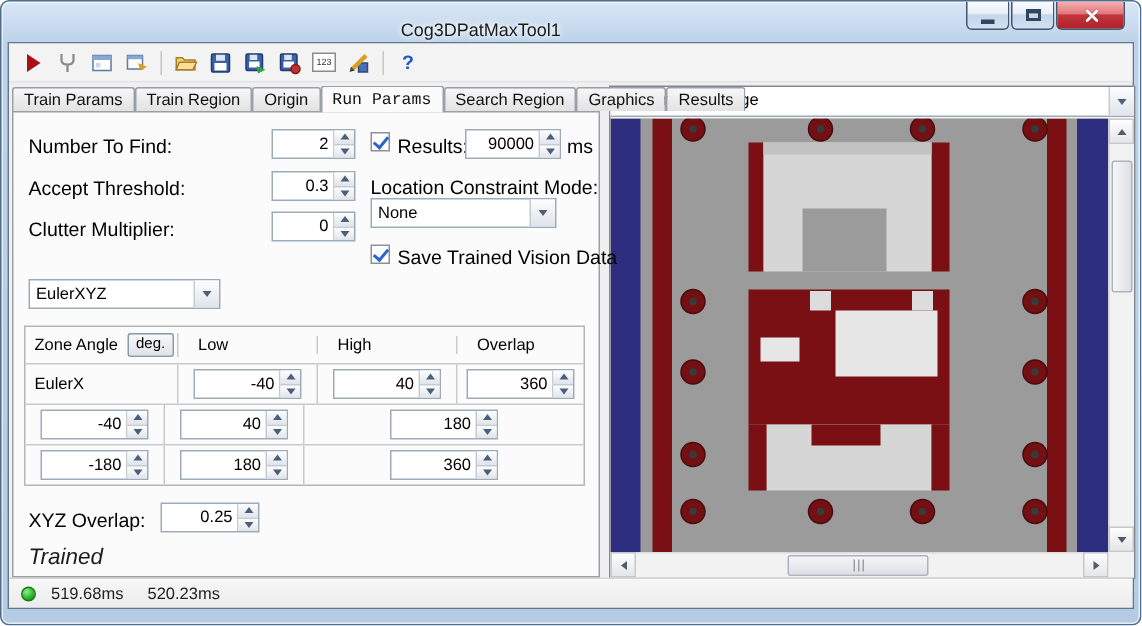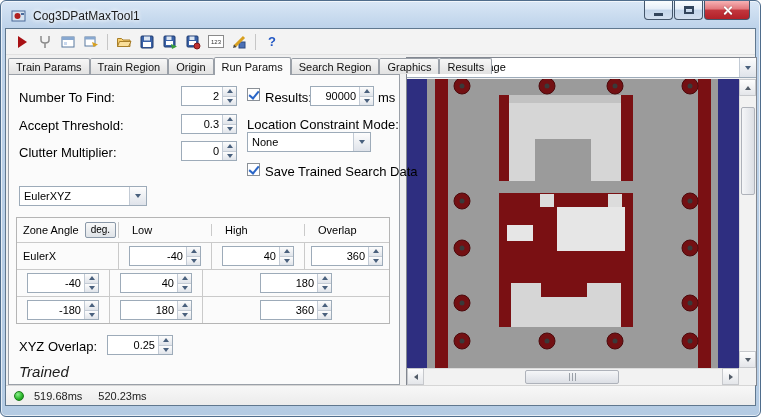--- a/index.html
+++ b/index.html
@@ -4,21 +4,21 @@
 <style>
   * { margin:0; padding:0; box-sizing:border-box; }
   html,body { width:761px; height:417px; font-family:"Liberation Sans", sans-serif; background:#fff; }
 
   
   .window { position:relative; width:761px; height:417px; border-radius:6px;
     background:linear-gradient(180deg,#d9e7f6 0%,#bed3ea 26px,#b4cbe3 100%);
     border:1px solid #4f6d8c; overflow:hidden;
     box-shadow: inset 0 0 0 1px rgba(255,255,255,.65); }
   .titlebar { position:absolute; top:4px; left:10px; right:130px; height:22px;
-    display:flex; align-items:center; gap:6px; }
+    display:flex; align-items:center; gap:6px;flex-direction:column; }
   .title { font-size:12px; color:#1b1b1b; text-shadow:0 0 5px #fff, 0 0 5px #fff; white-space:nowrap; }
   .caption-btns { position:absolute; top:0; right:10px; display:flex; }
   .cap { width:29px; height:19px; margin-left:1px; border:1px solid #44566b; border-top:none;
     border-radius:0 0 4px 4px; display:flex; align-items:center; justify-content:center;
     background:linear-gradient(180deg,#fbfdfe 0%,#e6eef8 45%,#c3d5ea 50%,#d3e0f0 100%); }
   .cap.close { width:46px; background:linear-gradient(180deg,#f6b2b4 0%,#e2777c 45%,#c2373e 50%,#b22028 100%); }
   .minglyph { width:9px; height:3px; background:#33455c; margin-top:8px; }
   .maxglyph { width:10px; height:8px; border:2px solid #33455c; border-top:3px solid #33455c; background:transparent; }
   .xglyph { position:relative; width:11px; height:11px; }
   .xglyph::before,.xglyph::after { content:""; position:absolute; left:5px; top:0; width:2px; height:11px;
@@ -35,21 +35,21 @@
   .tbtn { width:20px; height:20px; display:flex; align-items:center; justify-content:center; border-radius:2px; }
   .tsep { width:1px; height:16px; background:#c6c6c6; margin:0 3px; }
   .numgrid { width:16px; height:13px; border:1px solid #8a8a8a; background:#fff; display:flex;
     align-items:center; justify-content:center; font-size:6px; color:#333; }
   .helpg { font-size:13px; font-weight:bold; color:#2257c4; }
 
   
   .tabstrip { position:absolute; left:2px; top:28px; height:17px; display:flex; align-items:flex-end; z-index:2; }
   .tab { height:16px; padding:2px 7px 0; font-size:11px; color:#111; background:linear-gradient(#f7f7f7,#e2e2e2);
     border:1px solid #9aa0a8; border-bottom:none; border-radius:2px 2px 0 0; white-space:nowrap; }
-  .tab.active { height:18px; margin-bottom:-1px; background:#fbfbfb; z-index:3; position:relative; padding-top:3px; }
+  .tab.active { height:18px; margin-bottom:-1px; background:#fbfbfb; z-index:3; position:relative; padding-top:3px;font-family:Liberation Mono, monospace; }
 
   
   .tabpage { position:absolute; left:2px; top:45px; width:392px; height:311px;
     background:#fbfbfb; border:1px solid #9aa0a8; z-index:1; }
   .lbl { position:absolute; font-size:13px; color:#000; white-space:nowrap; }
   .trained { position:absolute; left:10px; bottom:4px; font-size:15px; font-style:italic; color:#1c1c1c; }
 
   
   .spin { display:inline-flex; height:20px; background:#fff; border:1px solid #9dabb9; font-size:11px; }
   .sval { flex:1; text-align:right; padding:3px 3px 0 2px; overflow:hidden; }
@@ -281,21 +281,21 @@
             <span class="sb">
               <i class="tu"></i>
             </span>
             <span class="sb">
               <i class="td"></i>
             </span>
           </span>
       </div>
 
       <span class="checkbox checked" style="left:238px;top:88px"></span>
-      <span class="lbl" style="left:256px;top:89px">Save Trained Search Data</span>
+      <span class="lbl" style="left:256px;top:89px">Save Trained Vision Data</span>
 
       <div class="combo" style="left:10px;top:111px;width:128px">
         <span class="cval">EulerXYZ</span>
         <span class="cbtn">
             <i class="td"></i>
           </span>
       </div>
 
       <div class="ztable">
         <div class="zrow zhead">

